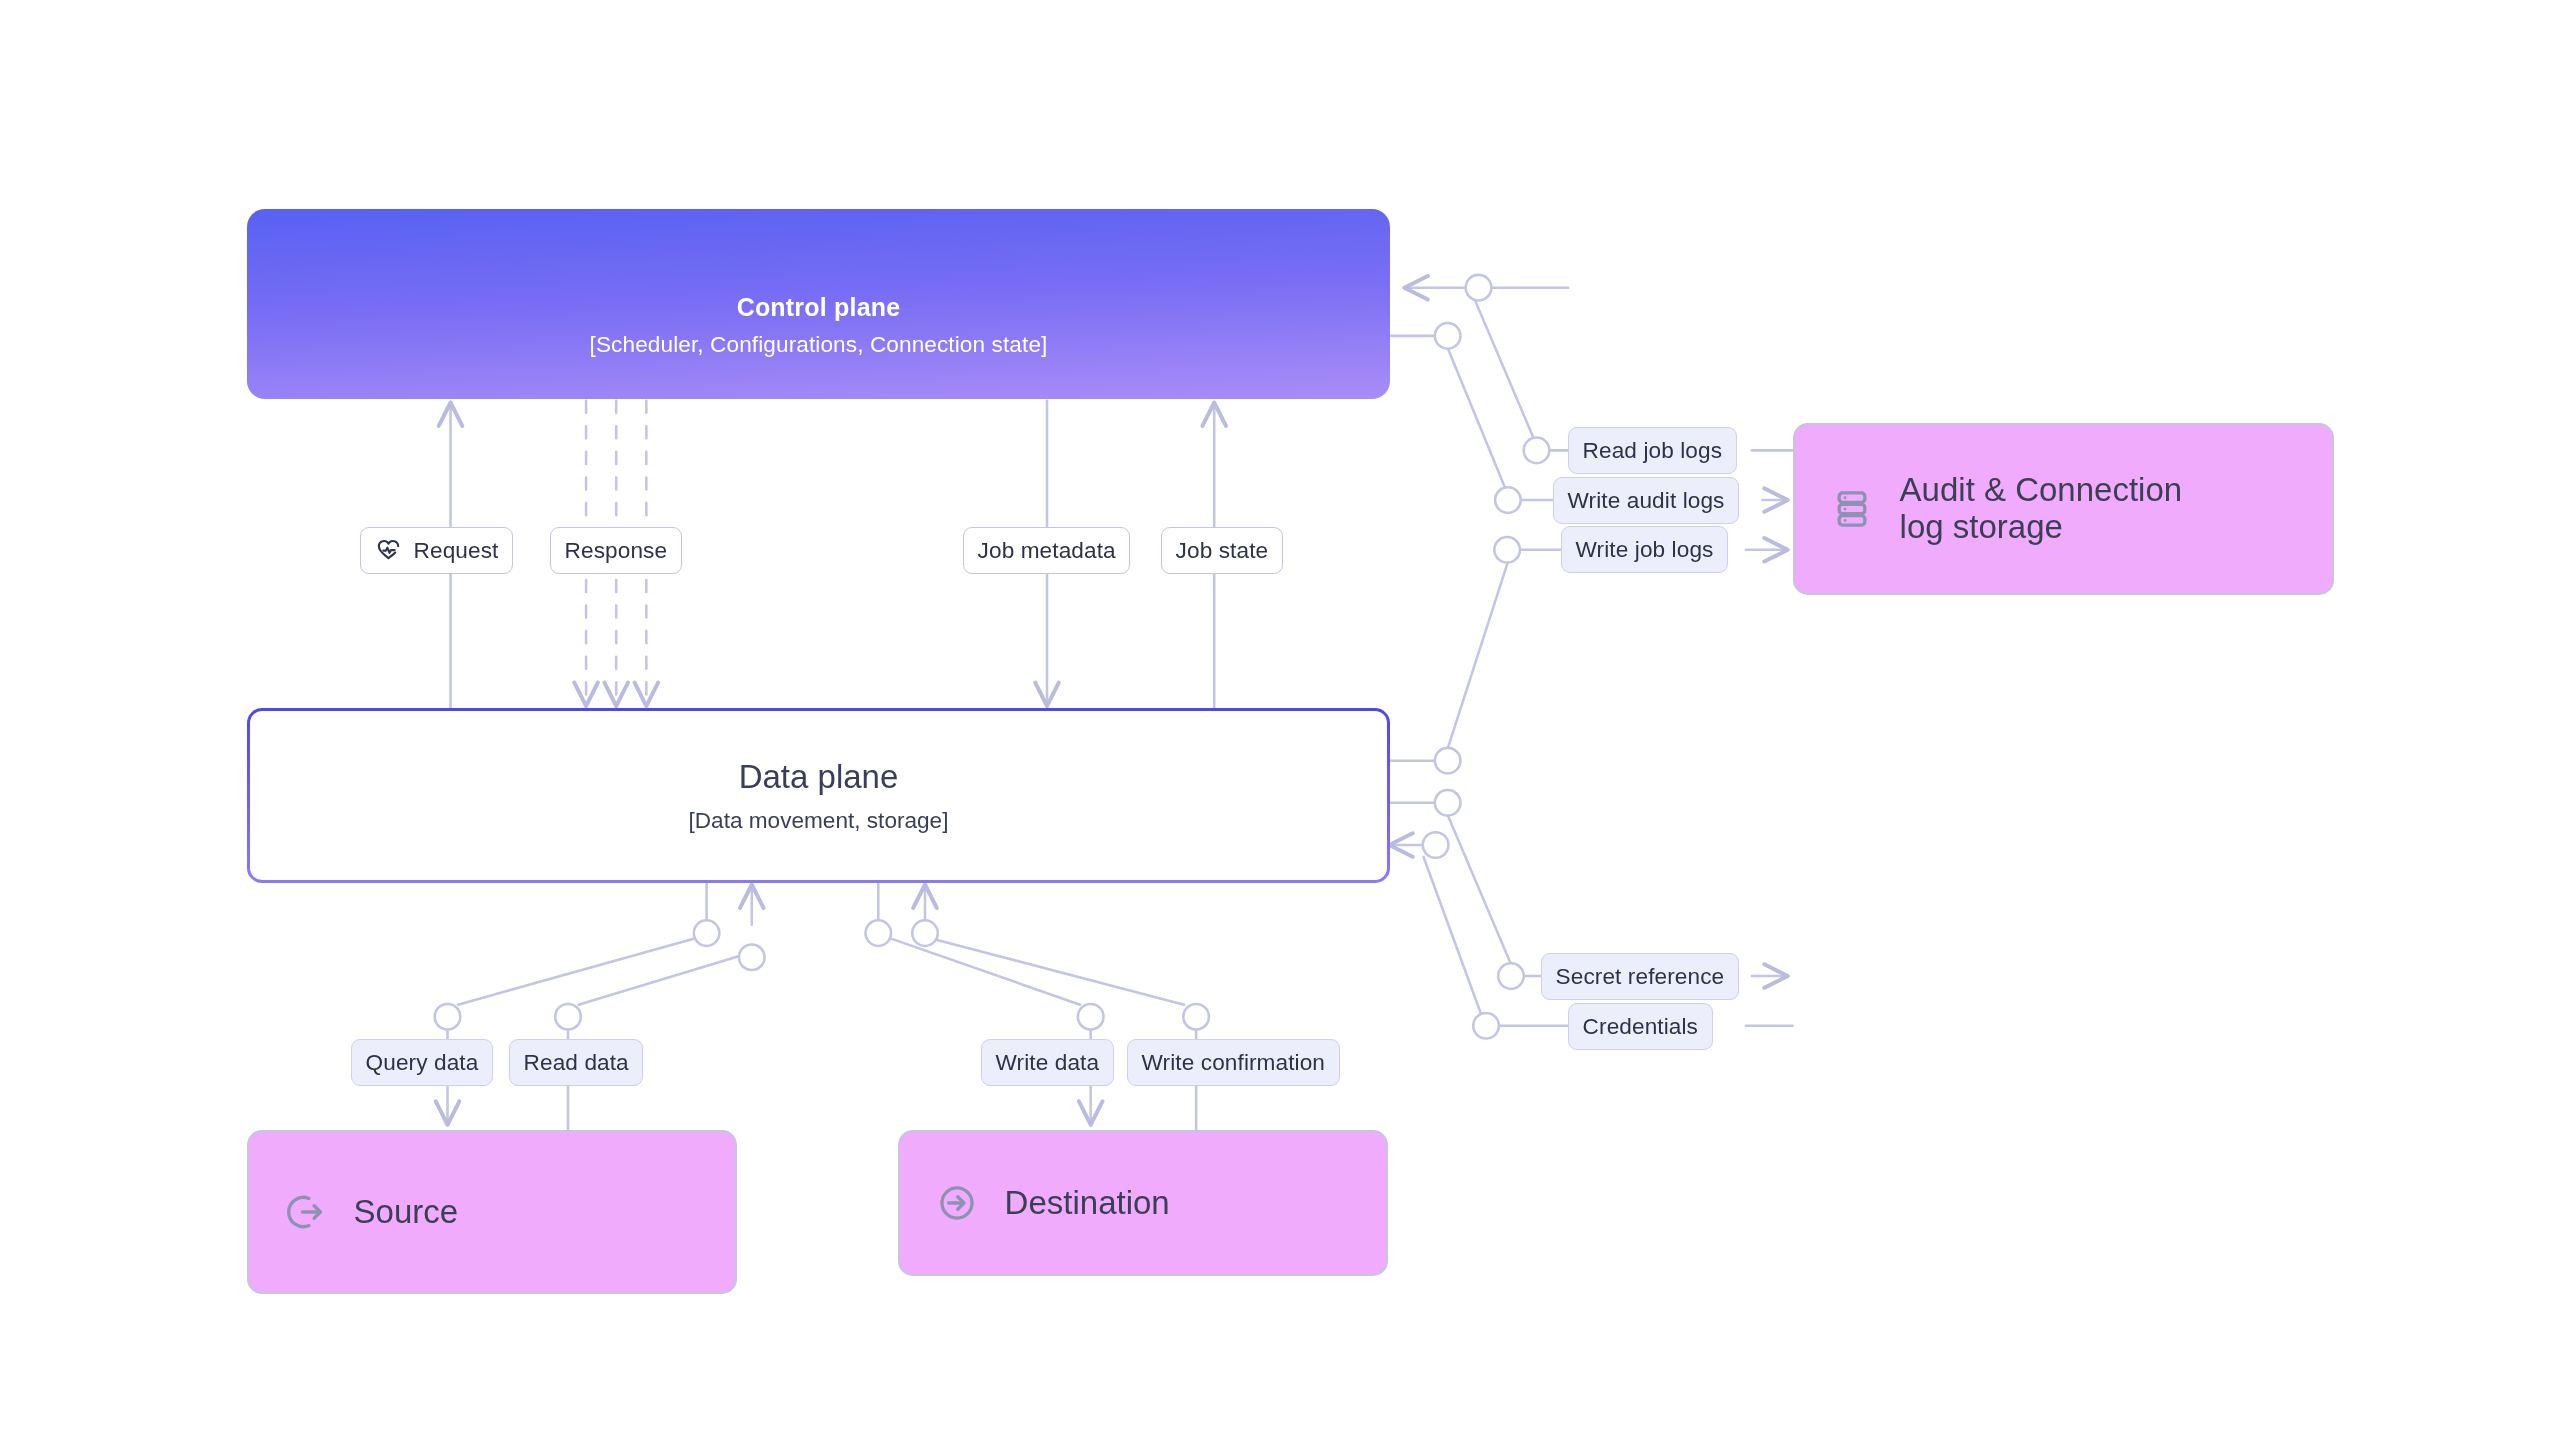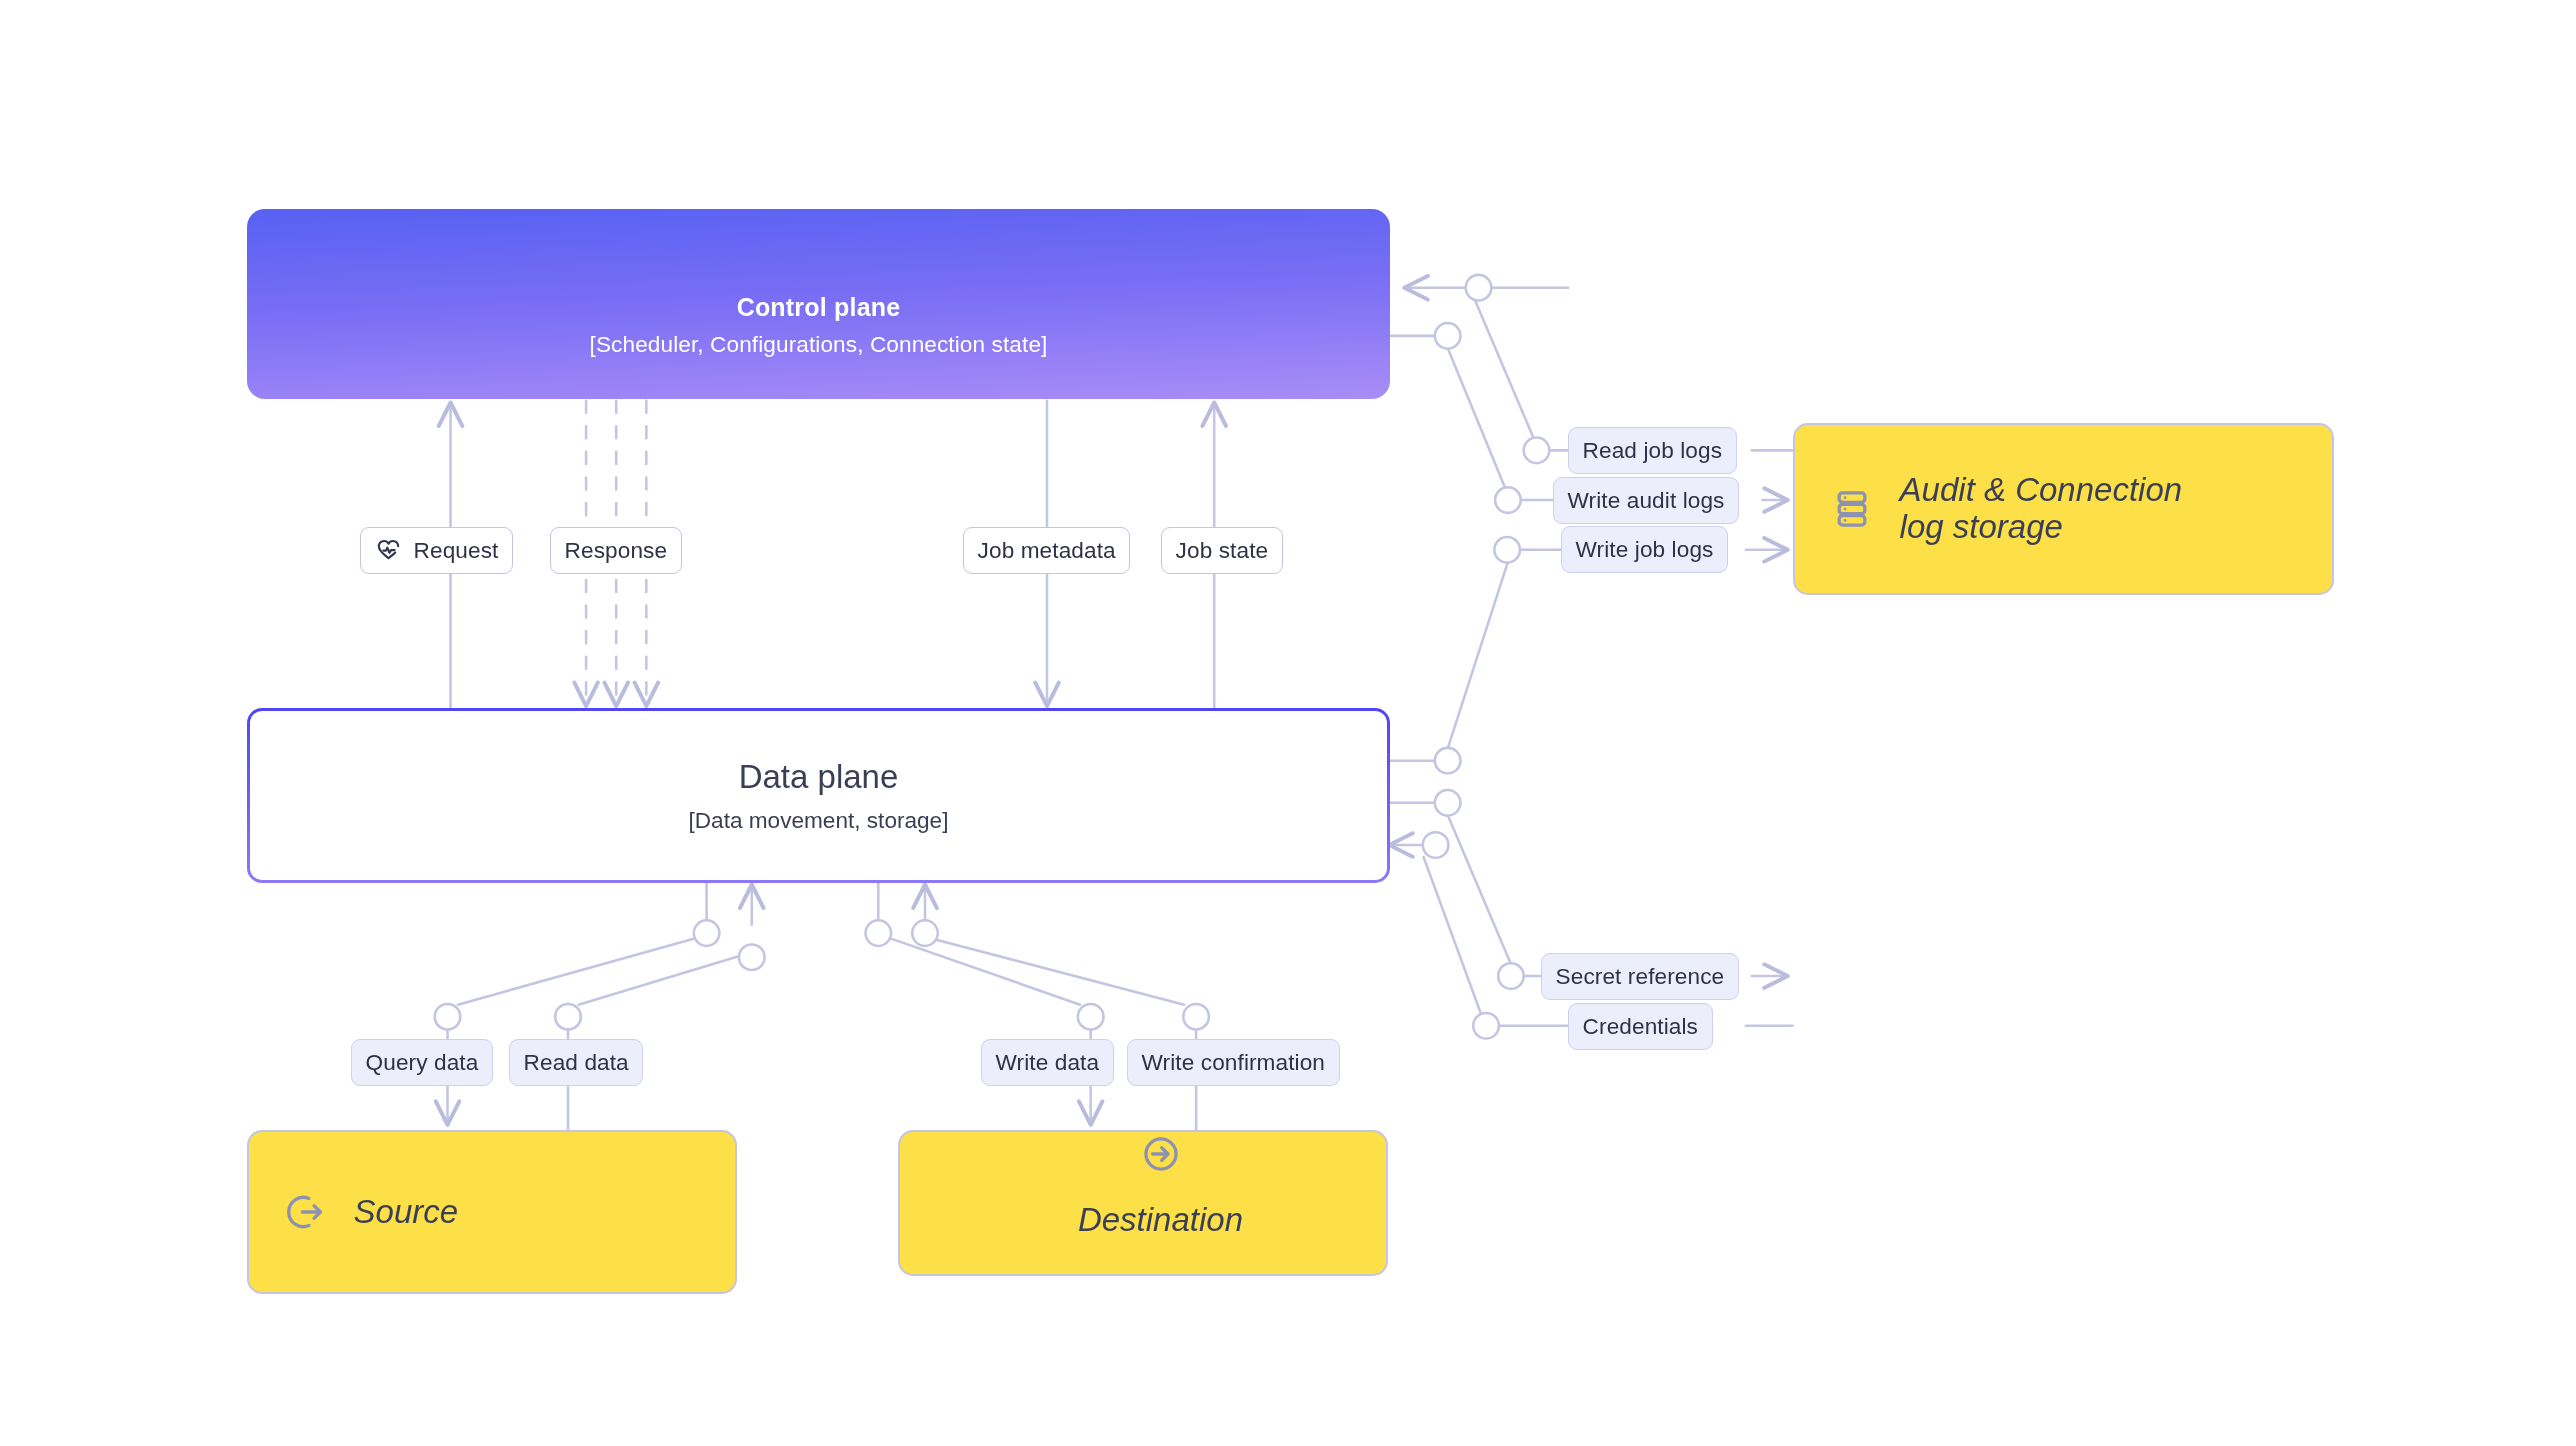--- a/index.html
+++ b/index.html
@@ -78,40 +78,39 @@
     color: #3b3f55;
     margin-bottom: 12px;
   }
   .data-plane .node-sub {
     font-size: 22.6px;
     font-weight: 400;
     color: #3b3f55;
   }
 
   .plain-box {
-    background: #fde047;
+    background: #f0abfc;
     border: 2.3px solid #c3c5e2;
     border-radius: 15px;
     flex-direction: row;
     justify-content: flex-start;
     padding-left: 35px;
     gap: 25.6px;
-    font-style: italic;
   }
   .plain-box .node-title {
     font-size: 33px;
     font-weight: 400;
     color: #3b3f55;
     line-height: 1.12;
     text-align: left;
   }
   .audit-box  { left: 1793px; top: 423px;  width: 541px; height: 172px; }
   .secret-box { left: 1793px; top: 931px; width: 541px; height: 140px; }
   .source-box { left: 247px;  top: 1130px; width: 490px; height: 164px; }
-  .dest-box   { left: 898px; top: 1130px; width: 490px; height: 146px; flex-direction: column; }
+  .dest-box   { left: 898px; top: 1130px; width: 490px; height: 146px; }
 
   .node-icon {
     flex: 0 0 auto;
     display: flex;
     align-items: center;
     justify-content: center;
   }
 
   
   .pill {

